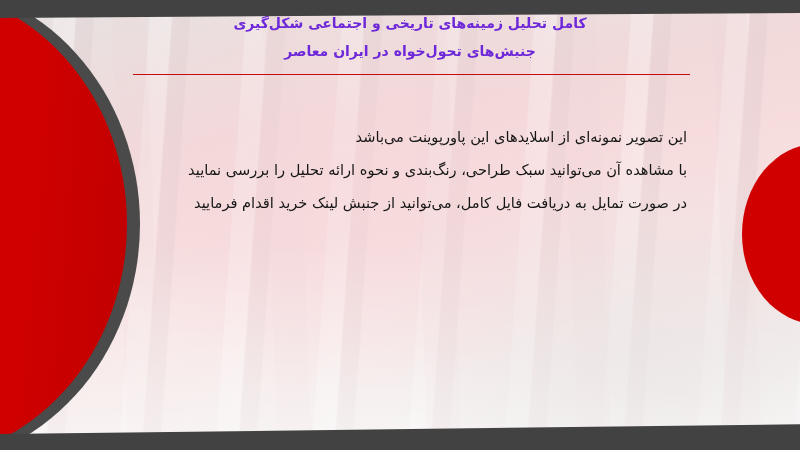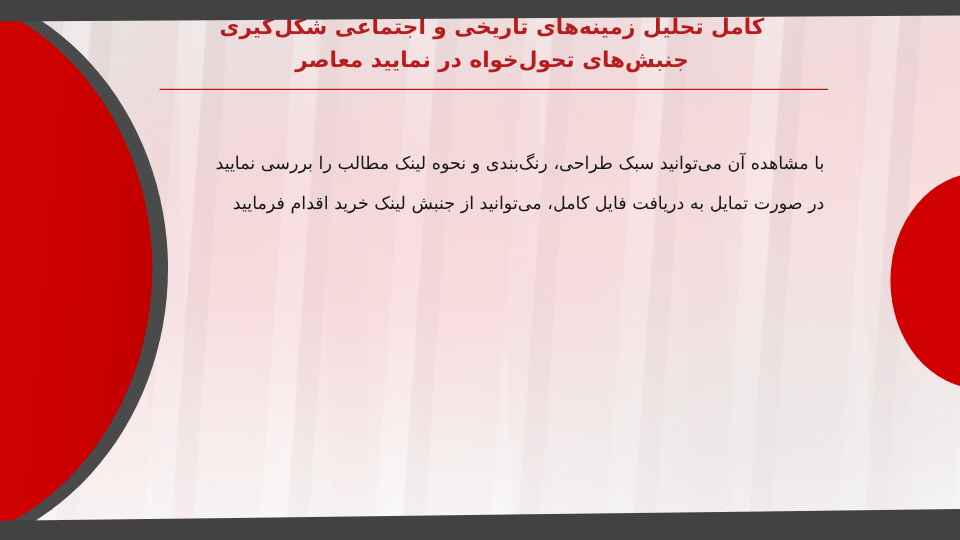--- a/index.html
+++ b/index.html
@@ -145,23 +145,23 @@
   }
 
   .title-block {
     position: absolute;
     top: 9px;
     left: 120px;
     width: 580px;
     text-align: center;
   }
   .title-line {
-    color: #b91c1c;
+    color: #6d28d9;
     font-weight: bold;
-    font-size: 18px;
+    font-size: 14px;
     line-height: 28px;
     letter-spacing: 0.1px;
     white-space: nowrap;
     direction: rtl;
   }
   .title-rule {
     position: absolute;
     left: 133px;
     top: 74px;
     width: 557px;
@@ -200,24 +200,25 @@
   <div class="lens-left"></div>
   <div class="lens-right"></div>
 
   <div class="bar-top"></div>
   <div class="bar-bottom"></div>
 
   <div class="content">
 
     <div class="title-block">
       <div class="title-line">کامل تحلیل زمینه‌های تاریخی و اجتماعی شکل‌گیری</div>
-      <div class="title-line">جنبش‌های تحول‌خواه در نمایید معاصر</div>
+      <div class="title-line">جنبش‌های تحول‌خواه در ایران معاصر</div>
     </div>
 
     <div class="title-rule"></div>
 
     <div class="body-block">
-      <div class="body-line">با مشاهده آن می‌توانید سبک طراحی، رنگ‌بندی و نحوه لینک مطالب را بررسی نمایید</div>
+      <div class="body-line">این تصویر نمونه‌ای از اسلایدهای این پاورپوینت می‌باشد</div>
+      <div class="body-line">با مشاهده آن می‌توانید سبک طراحی، رنگ‌بندی و نحوه ارائه تحلیل را بررسی نمایید</div>
       <div class="body-line">در صورت تمایل به دریافت فایل کامل، می‌توانید از جنبش لینک خرید اقدام فرمایید</div>
     </div>
 
   </div>
 </div>
 
 </body></html>

